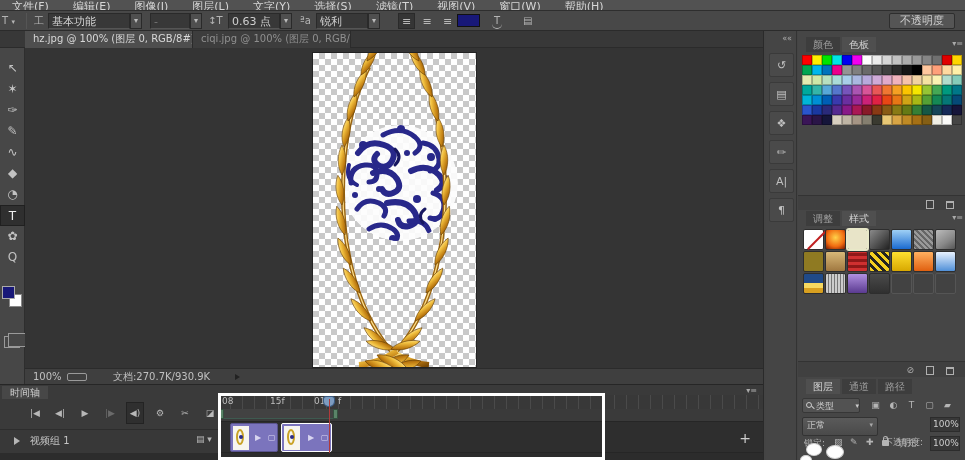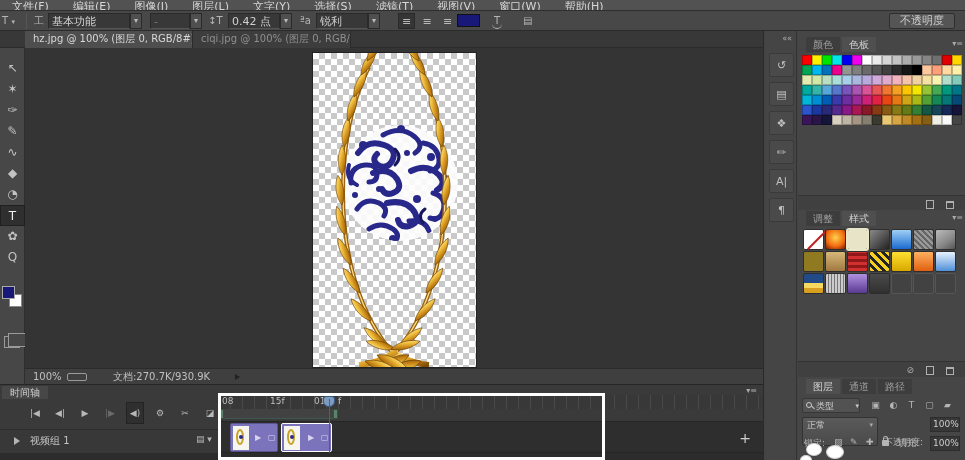--- a/index.html
+++ b/index.html
@@ -111,21 +111,21 @@
   .icon-page { position:absolute; top:4px; width:8px; height:9px; border:1px solid #b0b0b0; }
   .icon-trash { position:absolute; top:5px; width:8px; height:8px; border:1px solid #b0b0b0; border-top:2px solid #b0b0b0; }
 
   #layers-group { position:absolute; left:0; top:348px; width:168px; height:81px; }
   #layers-filter-row { position:absolute; left:0; top:18px; width:168px; height:17px; }
   #filter-dd { position:absolute; left:4px; top:1px; width:58px; height:15px; background:#525252; border:1px solid #373737; border-radius:2px; color:#ccc; font-size:9px; line-height:14px; padding-left:13px; }
   .mini-mag { position:absolute; left:3px; top:3px; width:6px; height:6px; border:1px solid #ccc; border-radius:50%; }
   .mini-mag:after { content:""; position:absolute; left:4px; top:4px; width:4px; height:1px; background:#ccc; transform:rotate(45deg); }
   .lfi { position:absolute; top:1px; width:15px; height:15px; text-align:center; line-height:14px; color:#b5b5b5; font-size:9px; }
   #blend-row { position:absolute; left:0; top:36px; width:168px; height:19px; }
-  #blend-dd { position:absolute; left:4px; top:2px; width:76px; height:29px; background:linear-gradient(#5a5a5a,#4a4a4a); border:1px solid #333; border-radius:2px; color:#ccc; font-size:9px; line-height:14px; padding:0 4px; }
+  #blend-dd { position:absolute; left:4px; top:2px; width:76px; height:19px; background:linear-gradient(#5a5a5a,#4a4a4a); border:1px solid #333; border-radius:2px; color:#ccc; font-size:9px; line-height:14px; padding:0 4px; }
   #blend-dd .dda { float:right; font-size:7px; color:#aaa; }
   .minilabel { position:absolute; font-size:9px; color:#b5b5b5; line-height:15px; }
   .minival { position:absolute; height:15px; background:#383838; border:1px solid #2c2c2c; color:#ccc; font-size:9px; line-height:13px; padding:0 2px; }
   #lock-row { position:absolute; left:0; top:56px; width:168px; height:22px; }
   .lock-ic { position:absolute; top:2px; color:#b5b5b5; font-size:9px; }
   .icon-lock { position:absolute; left:84px; top:5px; width:7px; height:6px; background:#b5b5b5; border-radius:1px; }
   .icon-lock:before { content:""; position:absolute; left:1px; top:-4px; width:3px; height:3px; border:1px solid #b5b5b5; border-bottom:none; border-radius:3px 3px 0 0; }
   .blob { position:absolute; background:#fff; border:1px solid #cfcfcf; border-radius:50%; z-index:5; }
 </style>
 </head>
@@ -140,21 +140,21 @@
       <span class="obicon">T</span>
       <span class="obicon" style="font-size:7px;">▾</span>
     </span>
     <span class="sep" style="left:26px;"></span>
     <span class="ob obicon" style="left:34px;">工</span>
     <span class="ob field" style="left:48px; width:82px;">基本功能</span>
     <span class="ob dd-arrow" style="left:130px;">▾</span>
     <span class="ob field" style="left:150px; width:40px; color:#777;">-</span>
     <span class="ob dd-arrow" style="left:190px;">▾</span>
     <span class="ob obicon" style="left:208px;">↕T</span>
-    <span class="ob field" style="left:228px; width:52px;">0.42 点</span>
+    <span class="ob field" style="left:228px; width:52px;">0.63 点</span>
     <span class="ob dd-arrow" style="left:280px;">▾</span>
     <span class="ob obicon" style="left:300px;">ªa</span>
     <span class="ob field" style="left:316px; width:52px;">锐利</span>
     <span class="ob dd-arrow" style="left:368px;">▾</span>
     <span class="ob" style="left:398px;">
       <span class="alignbtn on">≡</span>
       <span class="alignbtn">≡</span>
       <span class="alignbtn">≡</span>
     </span>
     <span id="ob-color" style="background: rgb(24, 24, 120);"></span>

